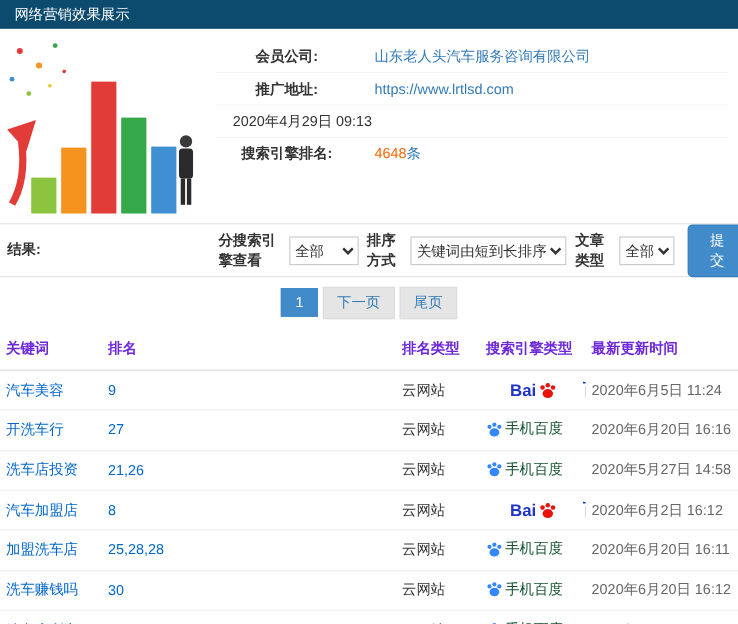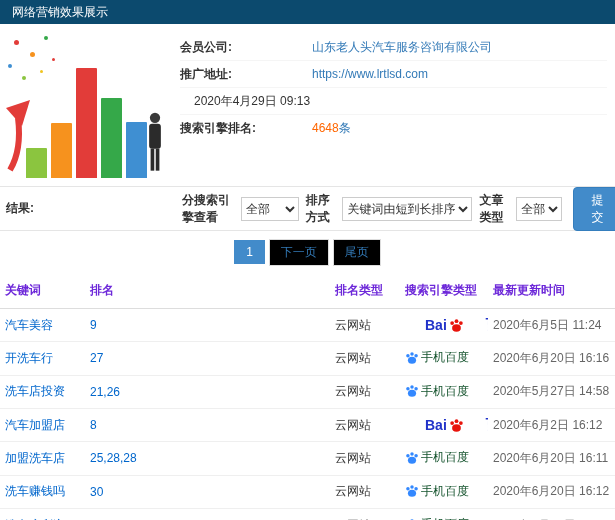--- a/index.html
+++ b/index.html
@@ -27,40 +27,40 @@
   .cf2{left:30px;top:28px;background:#f6921e;}
   .cf3{left:8px;top:40px;background:#3f8fd2;width:4px;height:4px;}
   .cf4{left:44px;top:12px;background:#35a849;width:4px;height:4px;}
   .cf5{left:52px;top:34px;background:#e23c39;width:3px;height:3px;}
   .cf6{left:22px;top:52px;background:#8bc53f;width:4px;height:4px;}
   .cf7{left:40px;top:46px;background:#f0c420;width:3px;height:3px;}
 
   .info-rows{flex:1;padding-top:10px;}
   .info-row{display:flex;align-items:center;height:27px;border-bottom:1px solid #f5f5f5;margin-right:8px;}
   .info-row:last-child{border-bottom:none;}
-  .info-label{width:118px;text-align:left;font-weight:bold;color:#333;flex:none;}
+  .info-label{width:118px;text-align:center;font-weight:bold;color:#333;flex:none;}
   .info-value{margin-left:14px;}
   a.link{color:#337ab7;text-decoration:none;cursor:pointer;}
   .rank-num{color:#f60;}
   .rank-unit{color:#337ab7;}
 
   
   .filter-section{display:flex;align-items:center;height:44px;border-bottom:1px solid #e5e5e5;padding-left:6px;}
   .section-label{font-weight:bold;width:176px;flex:none;}
   .filter-controls{display:flex;align-items:center;gap:7px;}
   .filter-controls label{font-weight:bold;}
   select{height:24px;font-size:12px;border:1px solid #ccc;background:#fff;color:#333;}
   .sel-engine{width:92px;}
   .sel-sort{width:150px;}
   .sel-article{width:70px;}
   .submit-btn{background:#428bca;color:#fff;border:1px solid #357ebd;border-radius:4px;padding:4px 16px;font-size:12px;cursor:pointer;margin-left:4px;}
 
   
   .pagination{display:flex;justify-content:center;align-items:center;height:42px;gap:4px;}
-  .page-btn{border:1px solid #ddd;padding:4px 11px;color:#337ab7;text-decoration:none;background:#000000;cursor:pointer;font-size:12px;}
+  .page-btn{border:1px solid #ddd;padding:4px 11px;color:#337ab7;text-decoration:none;background:#e5e5e5;cursor:pointer;font-size:12px;}
   .page-btn.active{background:#428bca;border-color:#428bca;color:#fff;}
 
   
   table{width:100%;border-collapse:collapse;table-layout:fixed;}
   th{text-align:left;font-weight:bold;padding:9px 5px;border-bottom:1px solid #ddd;color:#6d28d9;font-size:12px;}
   td{padding:7px 5px;border-bottom:1px solid #efefef;vertical-align:middle;font-size:12px;white-space:nowrap;overflow:hidden;}
   .c-kw a{color:#06c;text-decoration:none;cursor:pointer;}
   .c-rank span{color:#06c;}
   .c-type{color:#333;}
   .c-time{color:#666;}

